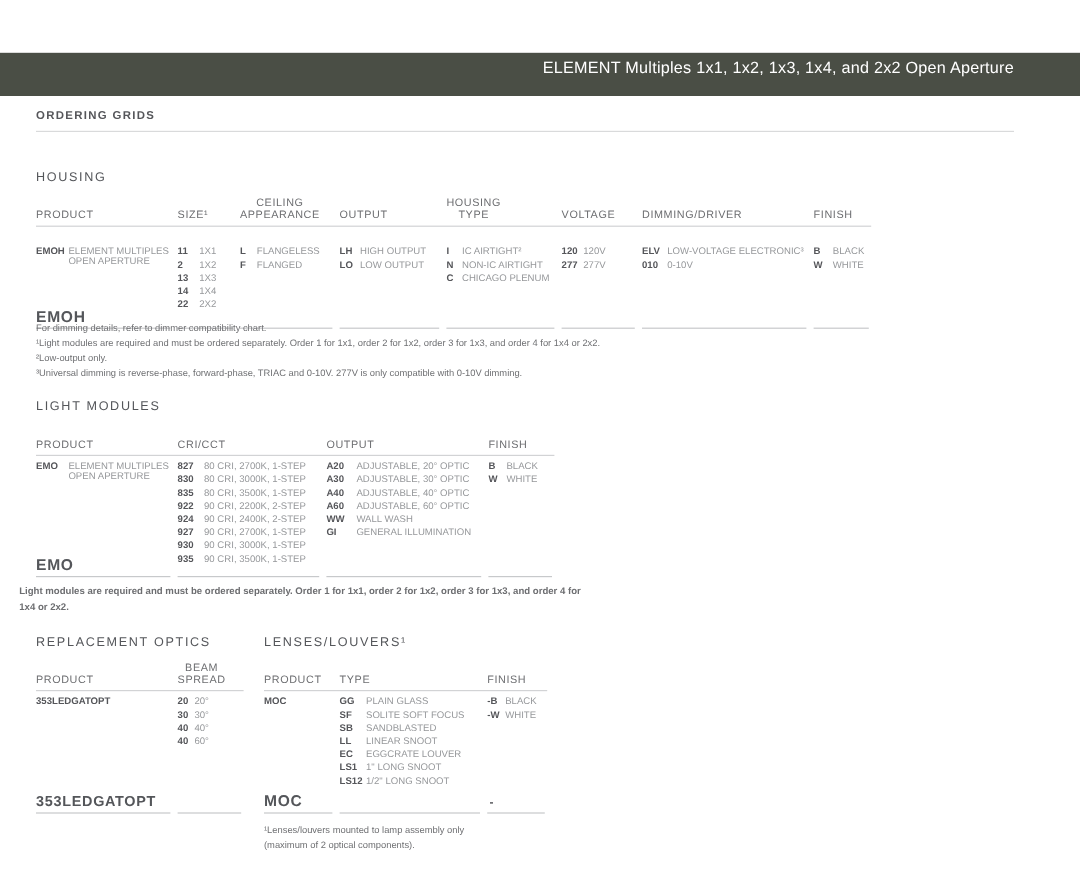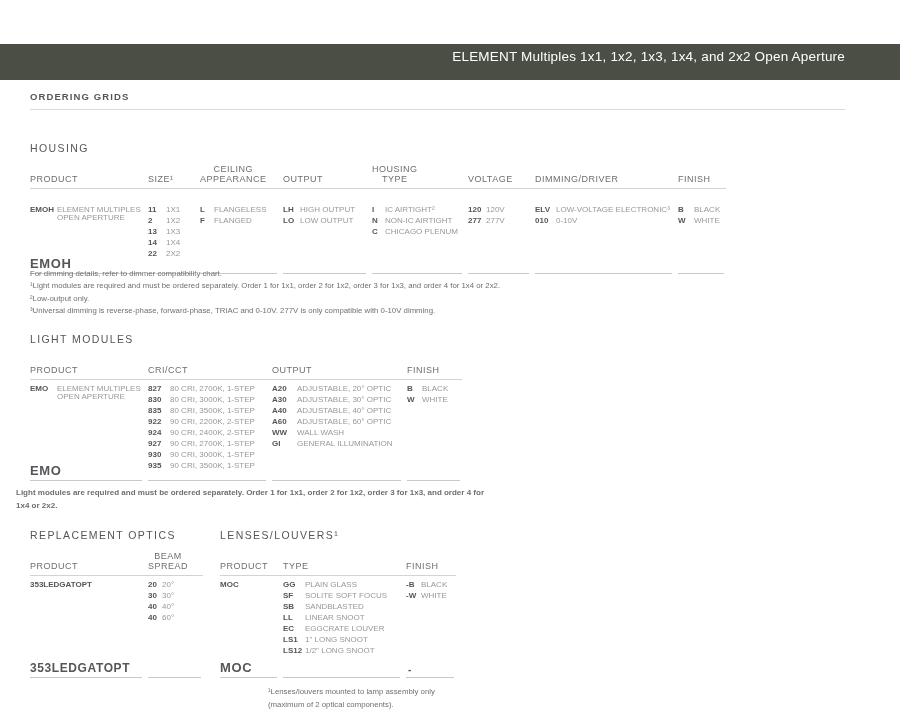--- a/index.html
+++ b/index.html
@@ -40,21 +40,21 @@
   .order-cell { position:relative; }
   .order-cell .blank { position:absolute; left:0; right:6px; bottom:0; border-bottom:1px solid #c7c9cb; }
   .order-cell:last-child .blank { right:2px; }
   .order-label { position:absolute; left:0; bottom:3px; font-size:13px; font-weight:bold;
     letter-spacing:.6px; color:#54565a; white-space:nowrap; }
   .order-dash { position:absolute; left:2px; bottom:3px; font-size:10px; font-weight:bold; color:#55565a; }
 
   .notes { font-size:7.8px; color:#6f7073; }
   .notes div { line-height:12.4px; white-space:nowrap; }
   .note-bold { font-size:8px; font-weight:bold; color:#6d6e71; line-height:12.5px; }
-  .ll-note { font-size:7.8px; color:#6f7073; line-height:13px;margin-left:48px; }
+  .ll-note { font-size:7.8px; color:#6f7073; line-height:13px; }
 </style>
 </head>
 <body>
 
 <div class="canvas">
 
   <div class="topbar">
     <div class="title">ELEMENT Multiples 1x1, 1x2, 1x3, 1x4, and 2x2 Open Aperture</div>
   </div>
 

